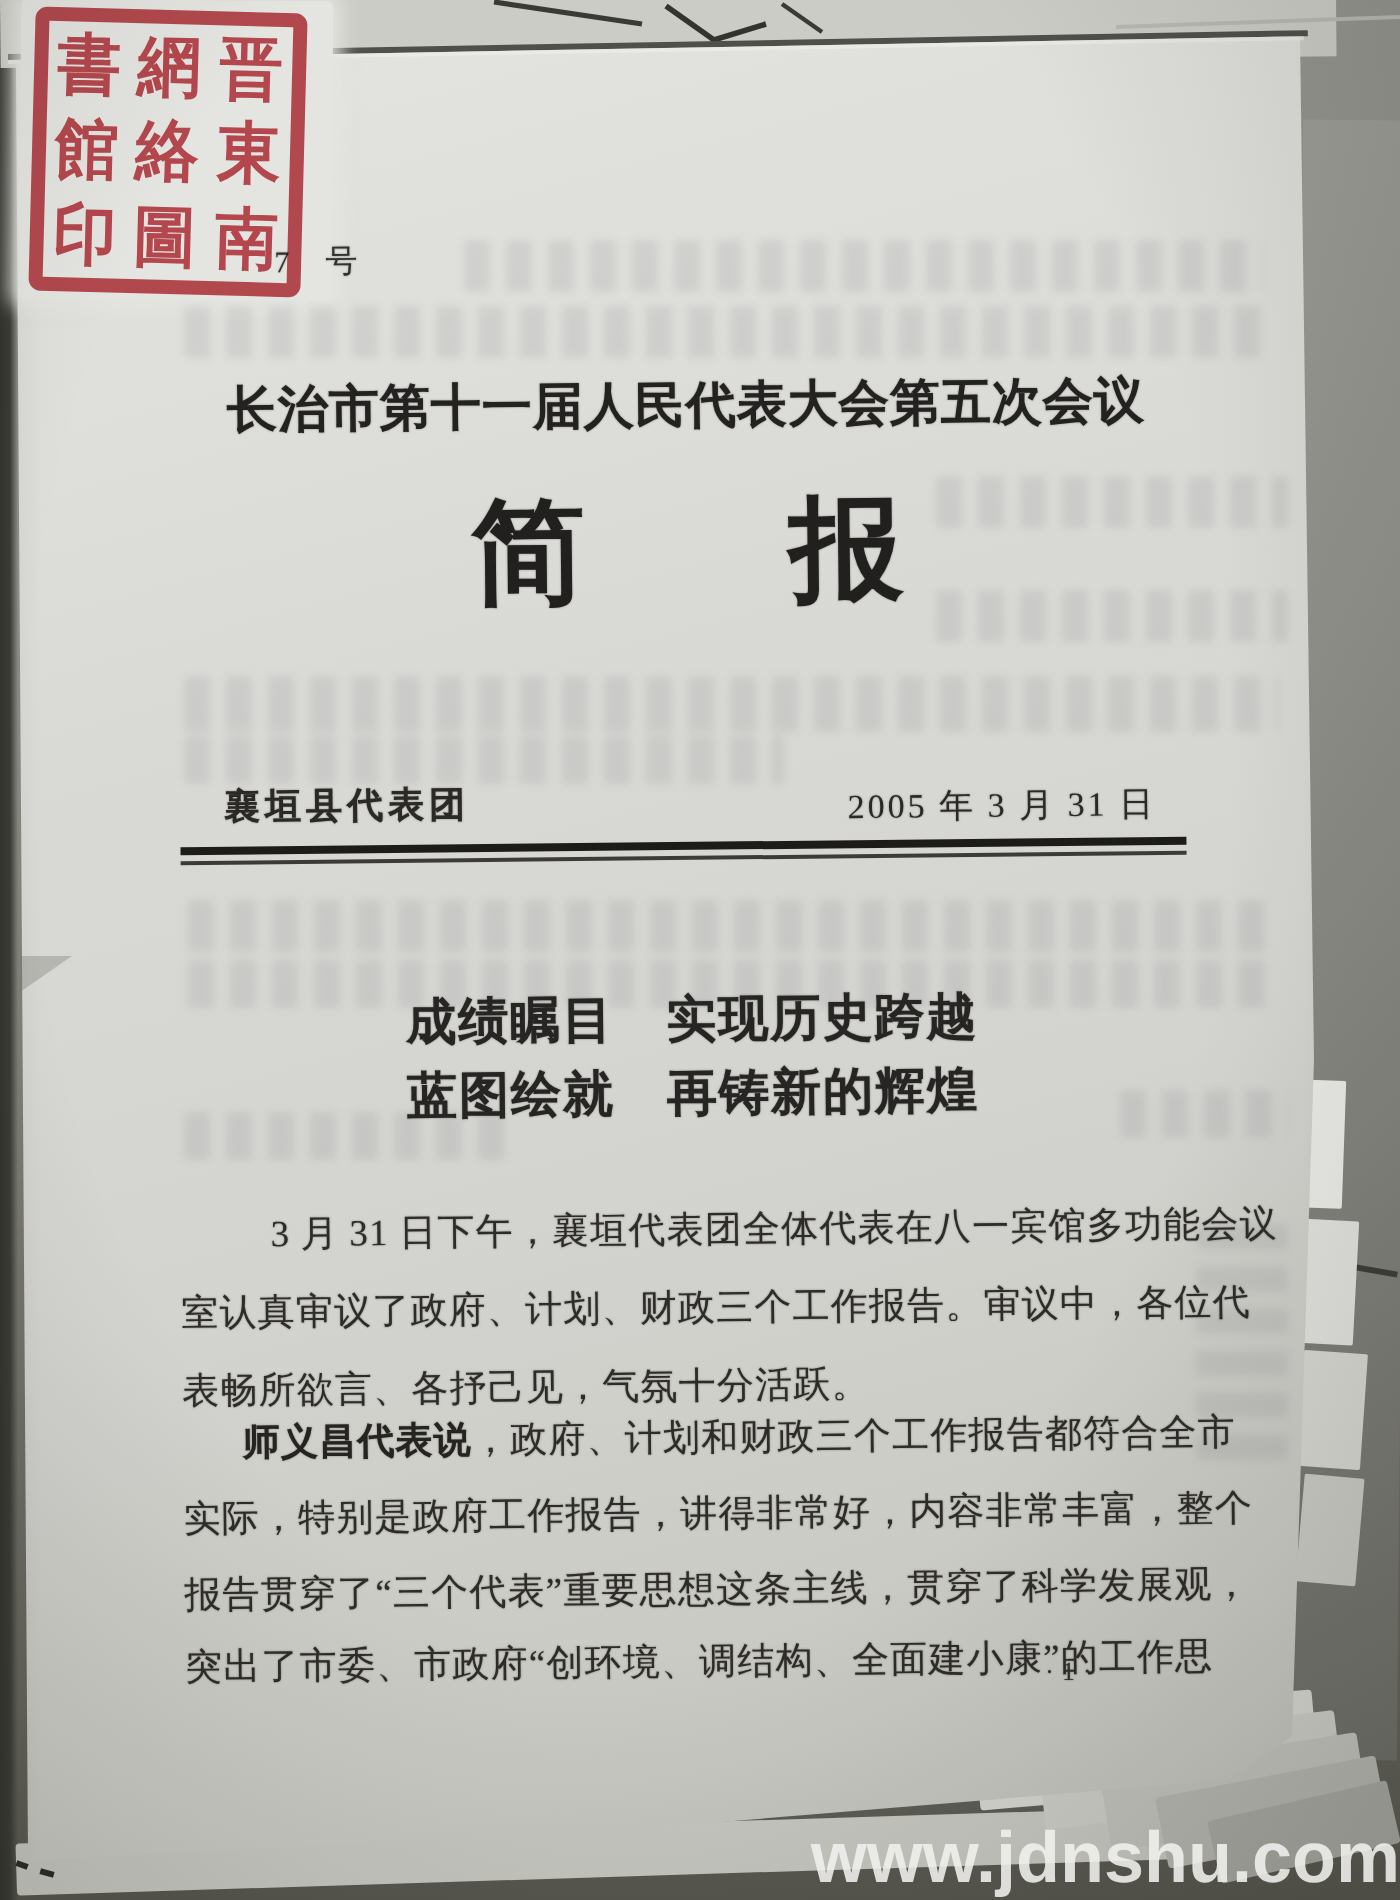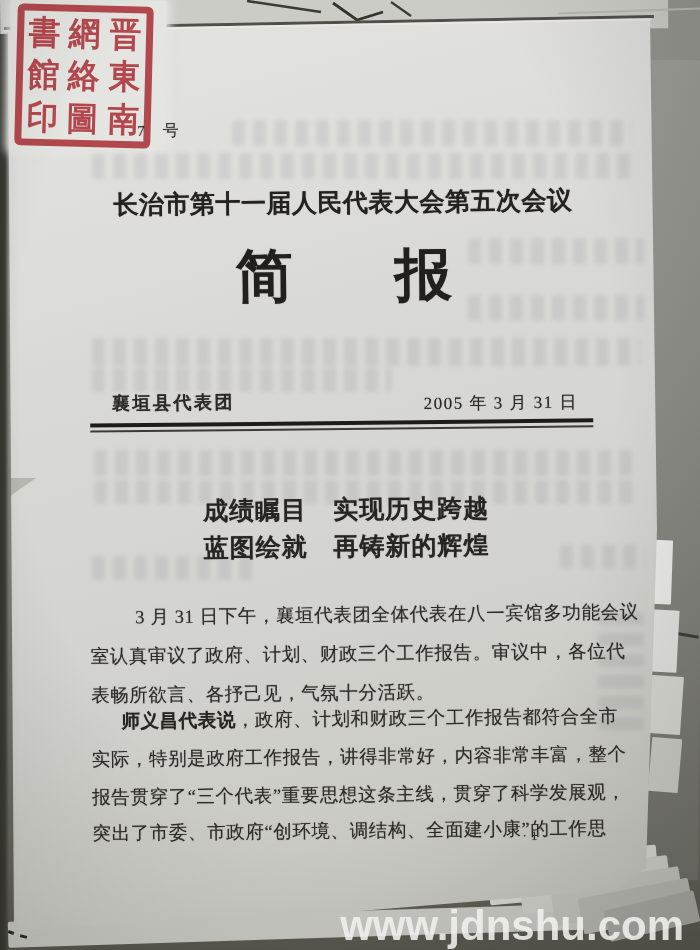--- a/index.html
+++ b/index.html
@@ -91,21 +91,21 @@
   .p1l1{top:602px;padding-left:45px;}
   .p1l2{top:641px;}
   .p1l3{top:680px;}
   .p2l1{top:706px;padding-left:30px;}
   .p2l2{top:744px;}
   .p2l3{top:782px;}
   .p2l4{top:818px;}
   .bold-lead{font-family:"Liberation Sans","DejaVu Sans",sans-serif;font-weight:700;color:#262421;}
   .pagenum{left:518px;top:830px;font-size:13px;letter-spacing:4px;color:#33312e;}
   
-  .watermark{right:16px;bottom:0px;z-index:10;font-family:"Liberation Sans","DejaVu Sans",sans-serif;font-weight:700;font-size:42px;letter-spacing:0px;color:rgba(240,240,238,.88);margin-left:33px;}
+  .watermark{right:0px;bottom:0px;z-index:10;font-family:"Liberation Sans","DejaVu Sans",sans-serif;font-weight:700;font-size:36px;letter-spacing:0px;color:rgba(240,240,238,.88);margin-left:33px;}
   .vignette{left:0;top:0;width:700px;height:950px;z-index:9;pointer-events:none;background:radial-gradient(ellipse at 45% 40%,rgba(0,0,0,0) 55%,rgba(28,28,26,.17) 100%);}
 </style>
 </head>
 <body>
 
 <div id="photo">
 
   <div class="abs backsheet"></div>
   <div class="abs backsheet-edge"></div>
   <div class="abs rightsheet"></div>

